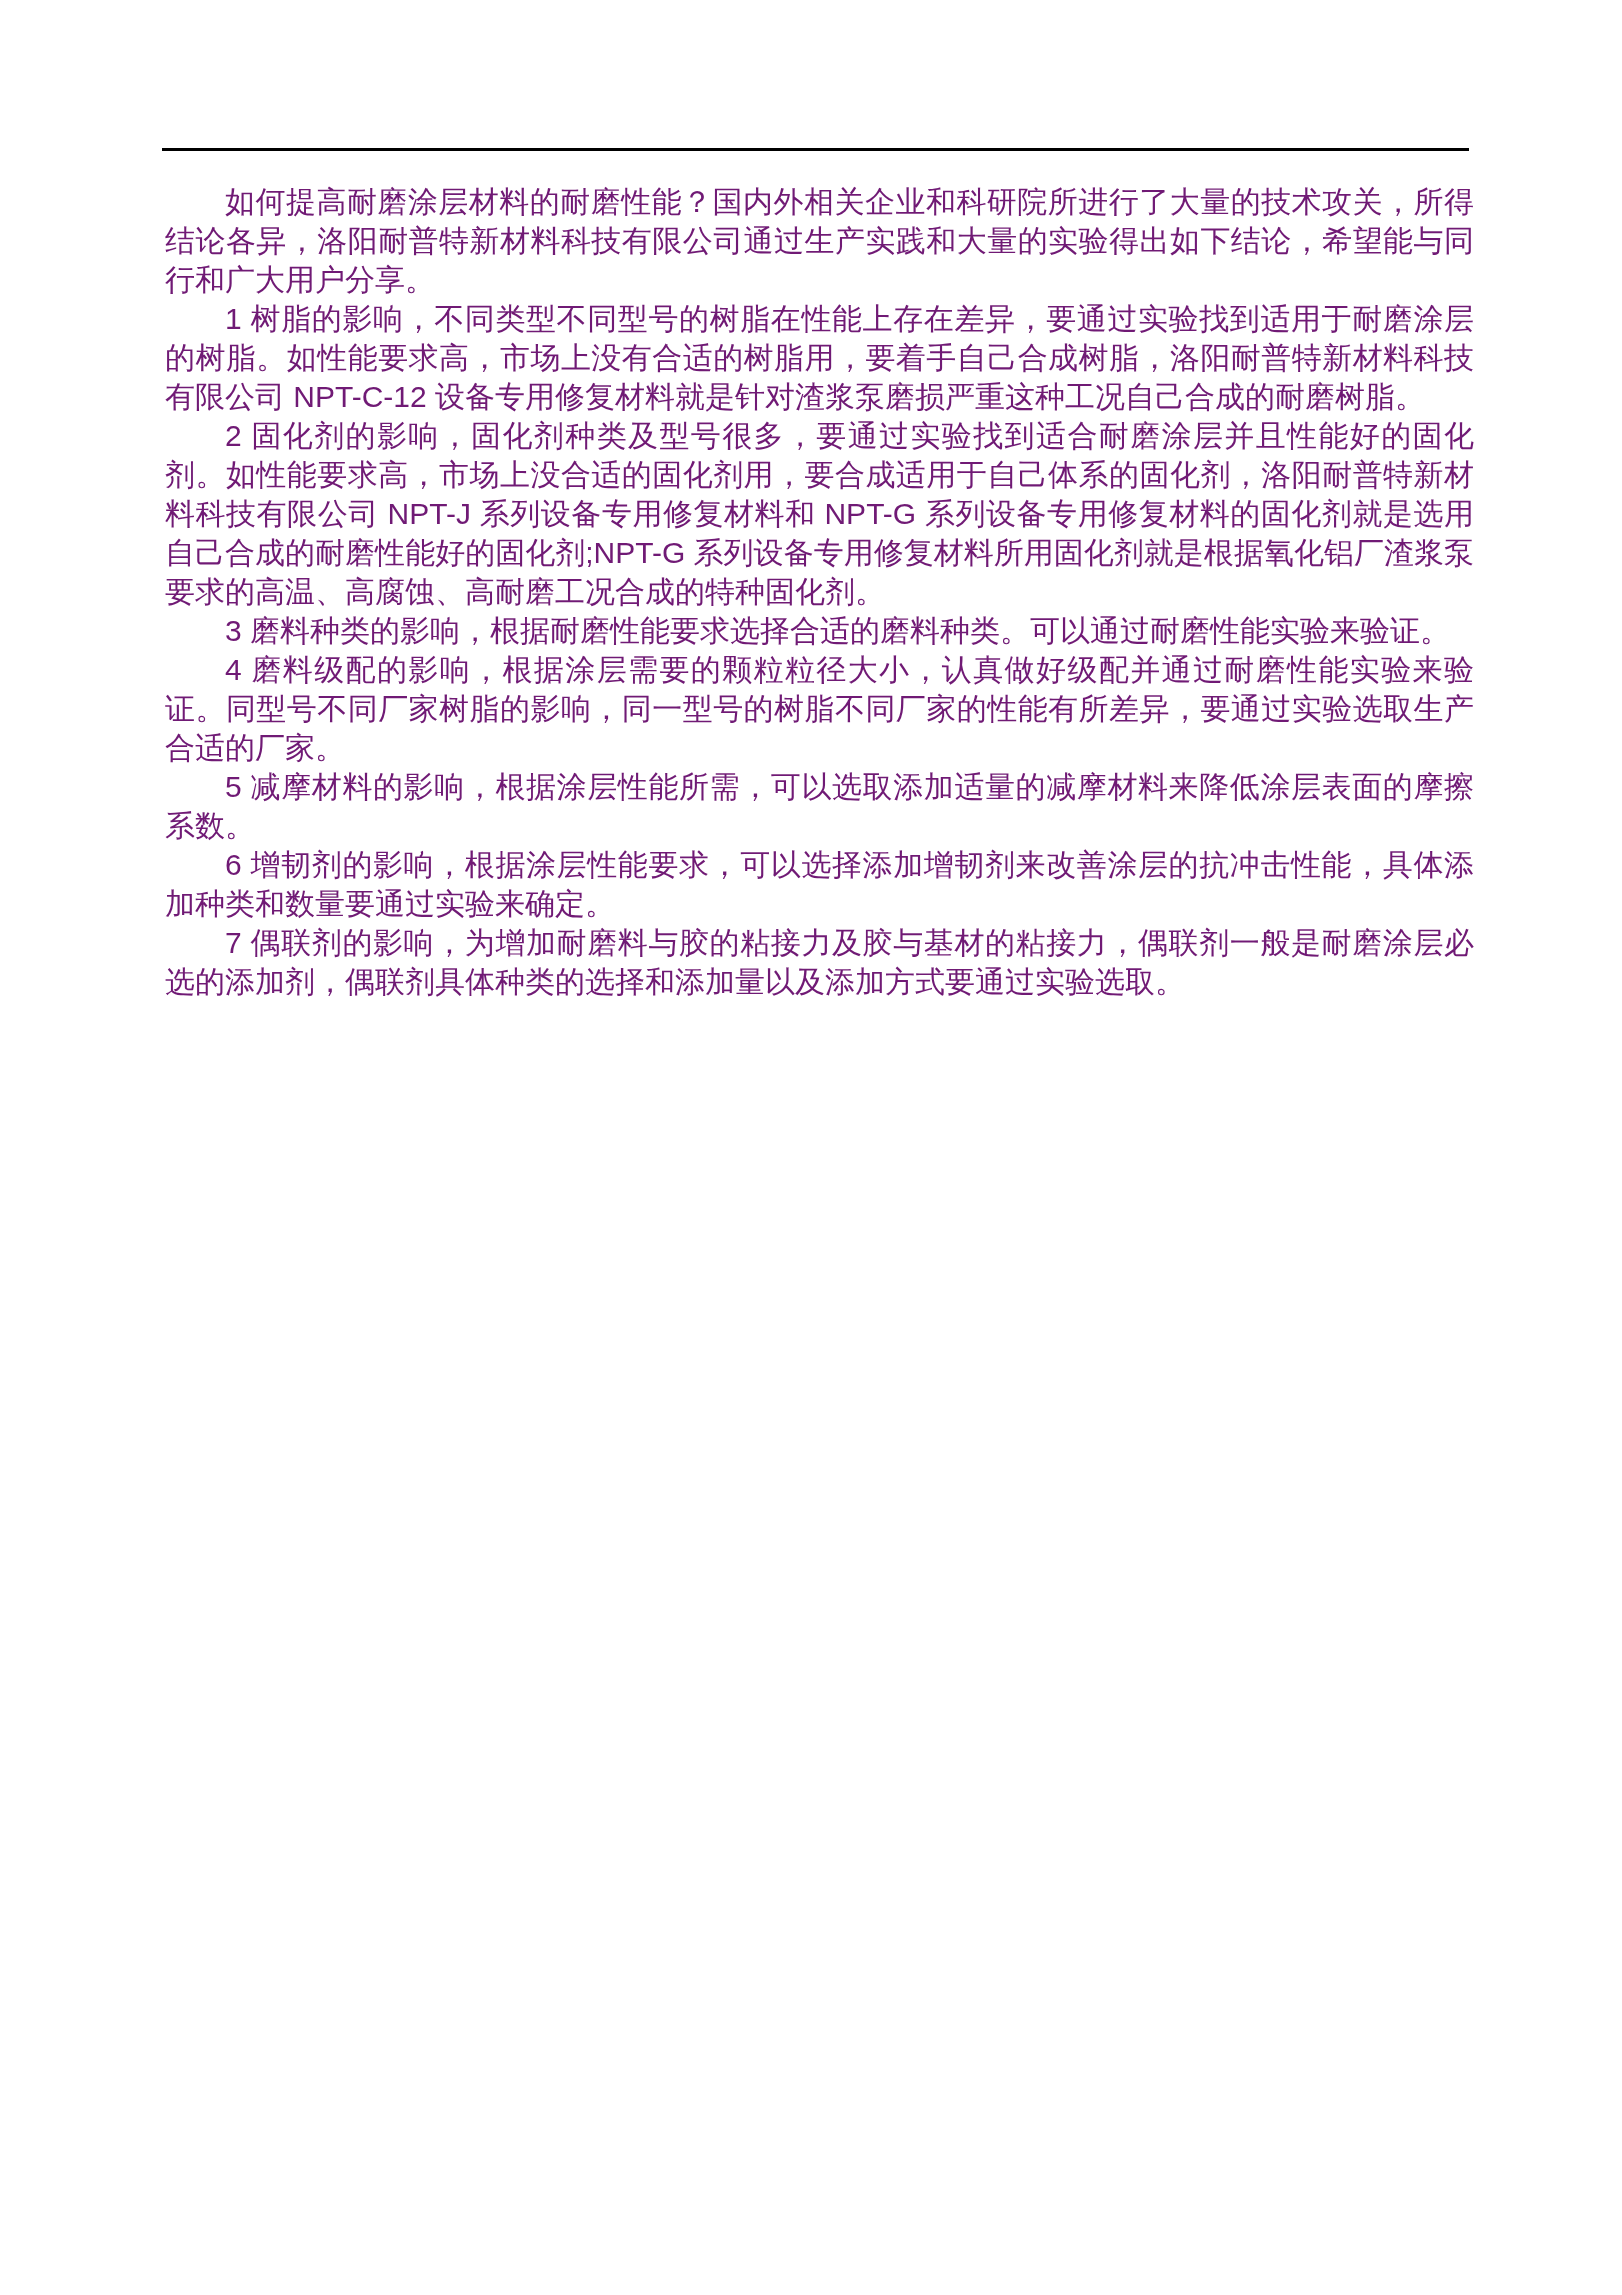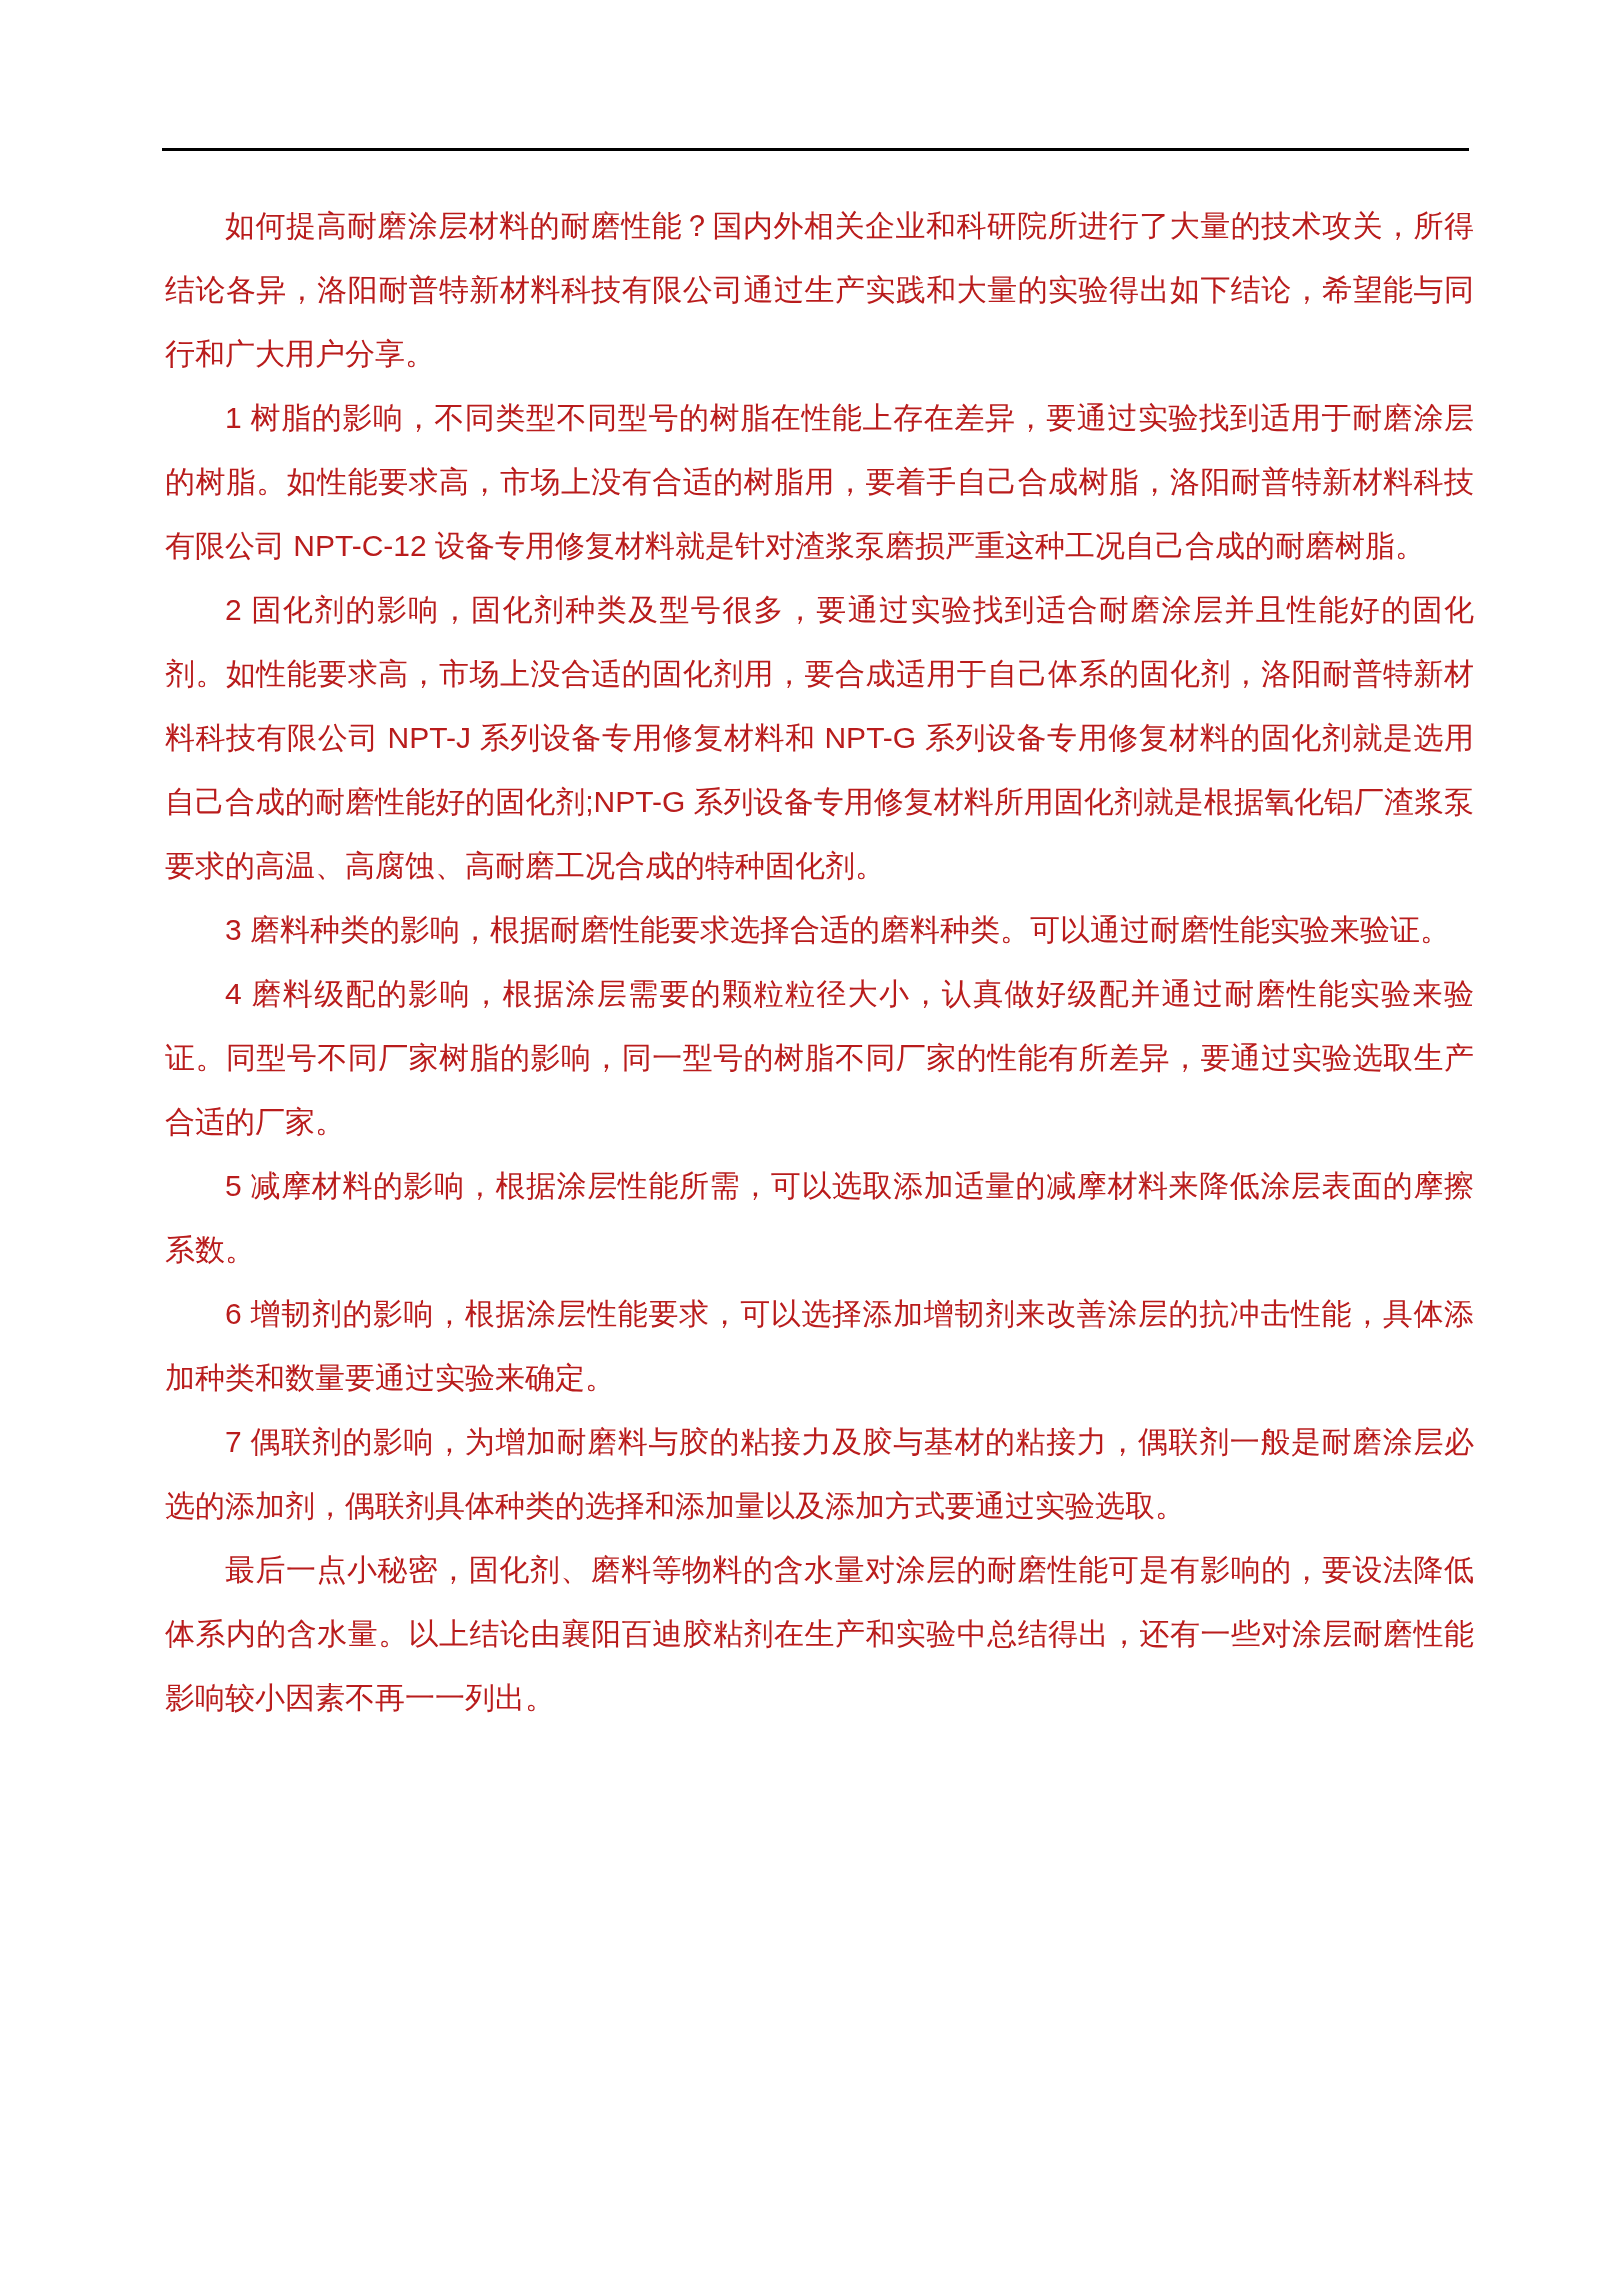--- a/index.html
+++ b/index.html
@@ -23,25 +23,25 @@
     position: absolute;
     left: 162px;
     top: 148px;
     width: 1307px;
     height: 3.3px;
     background: #000000;
   }
   .text-block {
     position: absolute;
     left: 165px;
-    top: 194px;
+    top: 182px;
     width: 1309px;
-    color: #b91c1c;
+    color: #701a75;
     font-size: 30px;
-    line-height: 64px;
+    line-height: 39px;
     text-align: justify;
     text-justify: inter-character;
     letter-spacing: 0;
   }
   .text-block p {
     margin: 0;
     padding: 0;
     text-indent: 2em;
     word-break: break-all;
     overflow-wrap: break-word;
@@ -56,17 +56,16 @@
 
   <div class="text-block">
     <p>如何提高耐磨涂层材料的耐磨性能？国内外相关企业和科研院所进行了大量的技术攻关，所得结论各异，洛阳耐普特新材料科技有限公司通过生产实践和大量的实验得出如下结论，希望能与同行和广大用户分享。</p>
     <p>1 树脂的影响，不同类型不同型号的树脂在性能上存在差异，要通过实验找到适用于耐磨涂层的树脂。如性能要求高，市场上没有合适的树脂用，要着手自己合成树脂，洛阳耐普特新材料科技有限公司 NPT-C-12 设备专用修复材料就是针对渣浆泵磨损严重这种工况自己合成的耐磨树脂。</p>
     <p>2 固化剂的影响，固化剂种类及型号很多，要通过实验找到适合耐磨涂层并且性能好的固化剂。如性能要求高，市场上没合适的固化剂用，要合成适用于自己体系的固化剂，洛阳耐普特新材料科技有限公司 NPT-J 系列设备专用修复材料和 NPT-G 系列设备专用修复材料的固化剂就是选用自己合成的耐磨性能好的固化剂;NPT-G 系列设备专用修复材料所用固化剂就是根据氧化铝厂渣浆泵要求的高温、高腐蚀、高耐磨工况合成的特种固化剂。</p>
     <p>3 磨料种类的影响，根据耐磨性能要求选择合适的磨料种类。可以通过耐磨性能实验来验证。</p>
     <p>4 磨料级配的影响，根据涂层需要的颗粒粒径大小，认真做好级配并通过耐磨性能实验来验证。同型号不同厂家树脂的影响，同一型号的树脂不同厂家的性能有所差异，要通过实验选取生产合适的厂家。</p>
     <p>5 减摩材料的影响，根据涂层性能所需，可以选取添加适量的减摩材料来降低涂层表面的摩擦系数。</p>
     <p>6 增韧剂的影响，根据涂层性能要求，可以选择添加增韧剂来改善涂层的抗冲击性能，具体添加种类和数量要通过实验来确定。</p>
     <p>7 偶联剂的影响，为增加耐磨料与胶的粘接力及胶与基材的粘接力，偶联剂一般是耐磨涂层必选的添加剂，偶联剂具体种类的选择和添加量以及添加方式要通过实验选取。</p>
-    <p>最后一点小秘密，固化剂、磨料等物料的含水量对涂层的耐磨性能可是有影响的，要设法降低体系内的含水量。以上结论由襄阳百迪胶粘剂在生产和实验中总结得出，还有一些对涂层耐磨性能影响较小因素不再一一列出。</p>
   </div>
 
 </div>
 
 
 </body></html>

